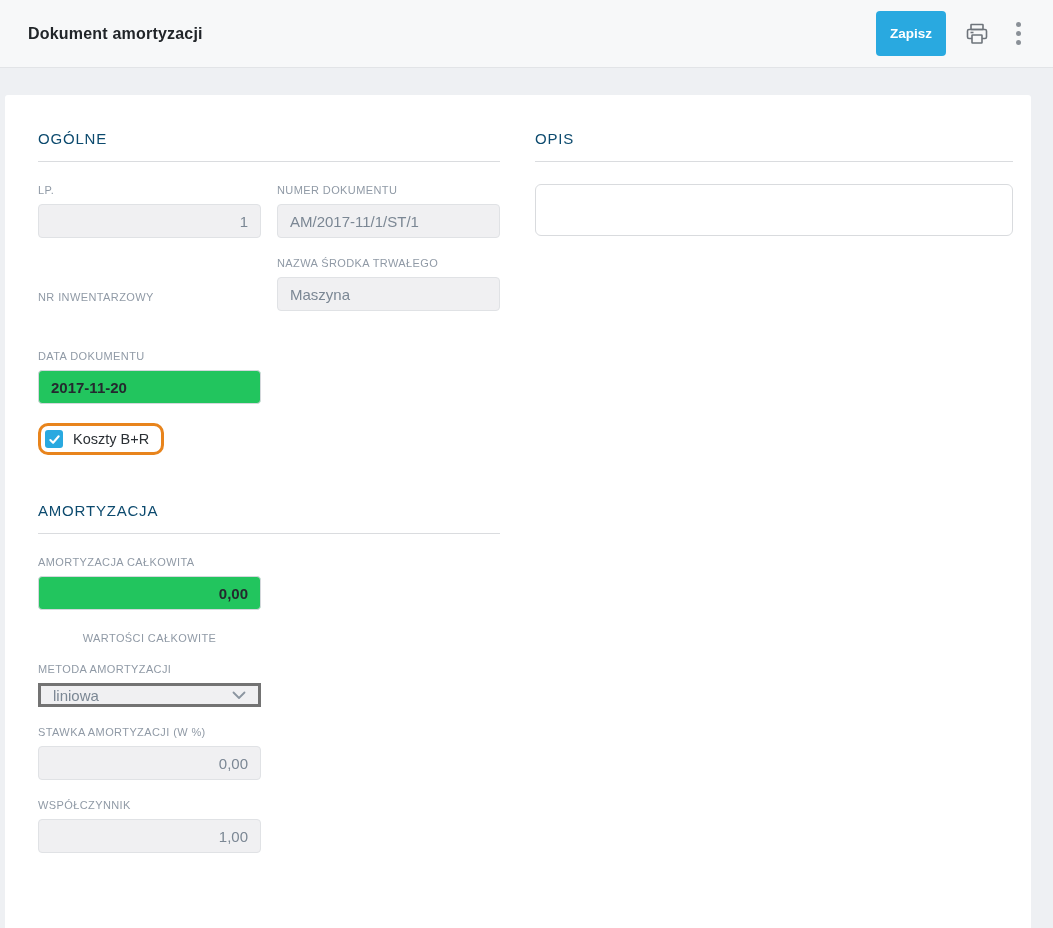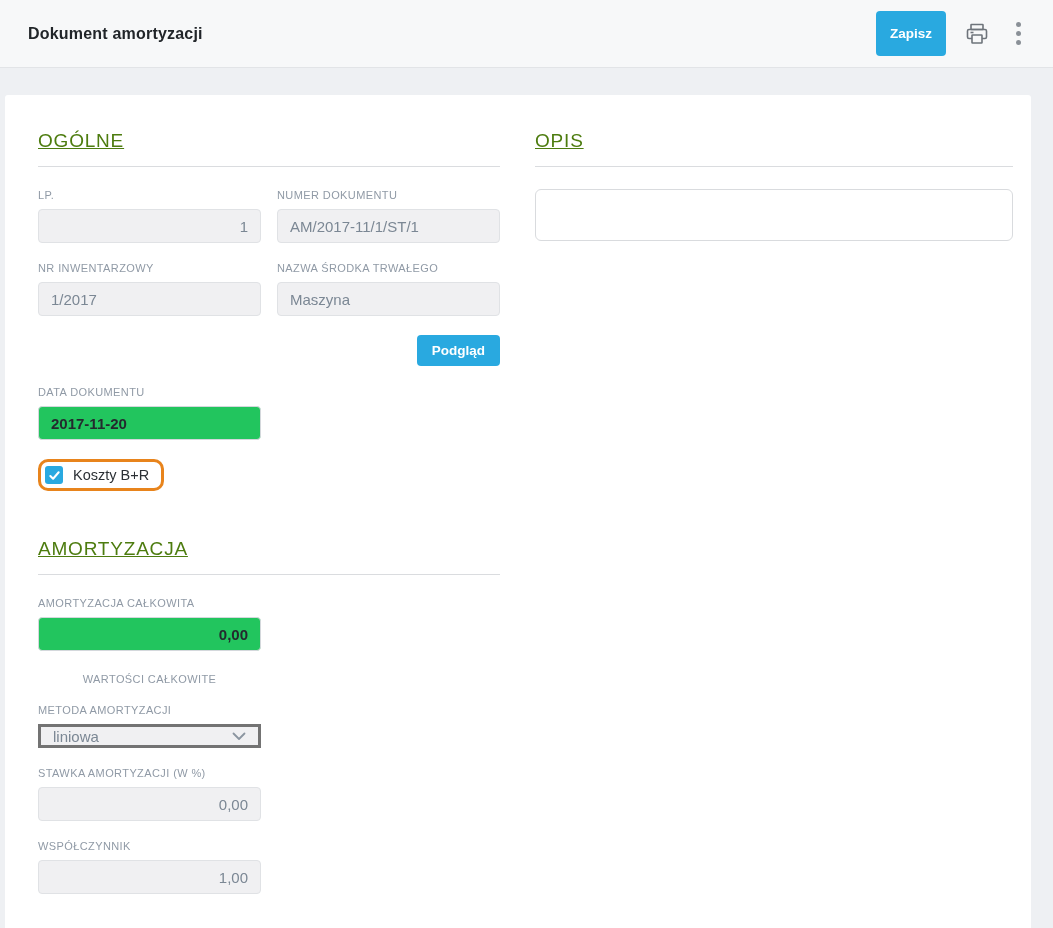--- a/index.html
+++ b/index.html
@@ -64,25 +64,24 @@
     border-radius: 3px;
     min-height: 840px;
     padding: 35px 18px 40px 33px;
     display: flex;
     gap: 35px;
   }
   .col-left { width: 462px; flex: none; }
   .col-right { flex: 1; }
 
   .section-title {
-    font-size: 19px;
+    font-size: 15px;
     font-weight: 400;
-    color: #4d7c0f;
+    color: #0c4a6e;
     letter-spacing: 0.8px;
-    text-decoration: underline;
   }
   .section-divider {
     border: none;
     border-top: 1px solid #dadcdf;
     margin: 14px 0 22px 0;
   }
 
   
   .field-grid {
     display: grid;
@@ -222,31 +221,27 @@
         <label>LP.</label>
         <input class="tb readonly right" type="text" readonly="" value="1" style="">
       </div>
       <div class="field">
         <label>NUMER DOKUMENTU</label>
         <input class="tb readonly" type="text" readonly="" value="AM/2017-11/1/ST/1" style="">
       </div>
 
       <div class="field">
         <label>NR INWENTARZOWY</label>
-        <input class="tb readonly" type="text" readonly="" value="1/2017" style="">
       </div>
       <div class="field">
         <label>NAZWA ŚRODKA TRWAŁEGO</label>
         <input class="tb readonly" type="text" readonly="" value="Maszyna" style="">
       </div>
 
       <div></div>
-      <div class="preview-row">
-        <button class="btn btn-preview">Podgląd</button>
-      </div>
     </div>
 
     <div class="field" style="width:223px; margin-top:20px">
       <label>DATA DOKUMENTU</label>
       <input class="tb editable" type="text" value="2017-11-20" style="">
     </div>
 
     <div class="checkbox-wrap">
       <span class="highlight-ring">
         <span class="checkbox">

